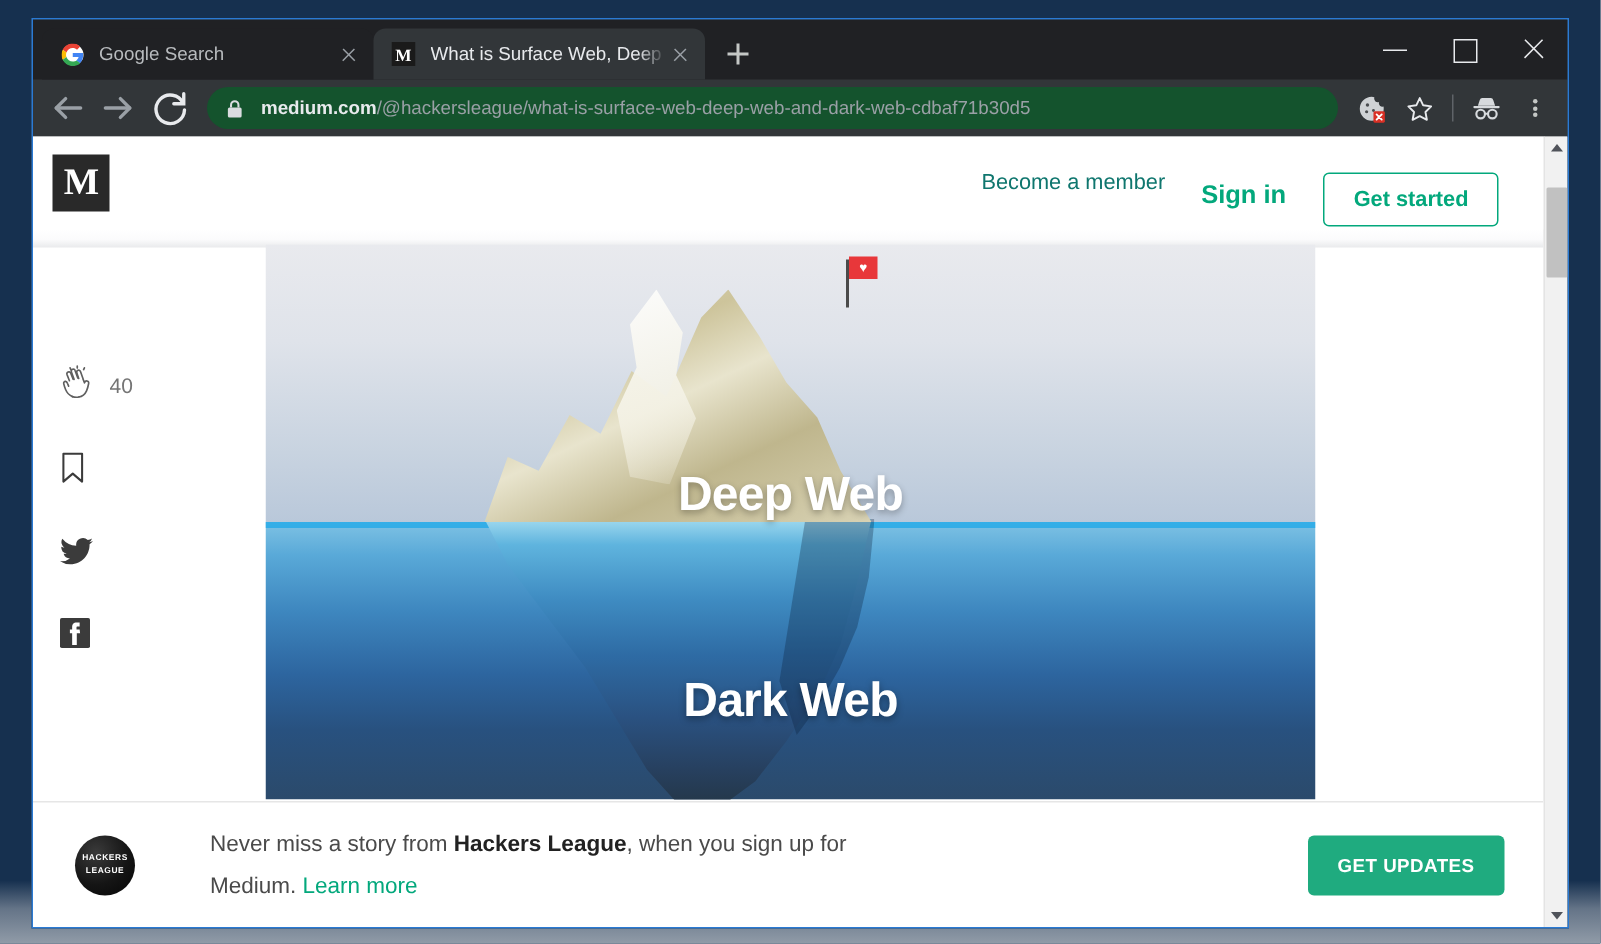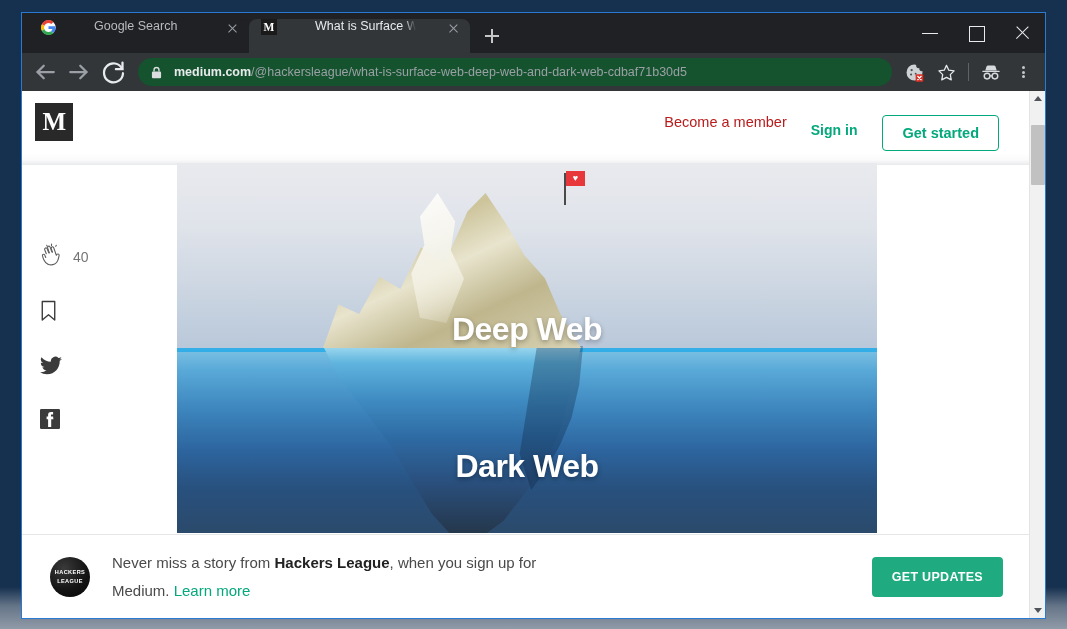--- a/index.html
+++ b/index.html
@@ -47,26 +47,25 @@
   }
 
   
   #tabstrip {
     height: 40px; background: #202124;
     display: flex; align-items: flex-end;
     padding-left: 6px; position: relative; flex: 0 0 auto;
   }
   .tab {
     height: 34px; width: 221px;
-    display: flex; 
+    display: flex; align-items: center;
     padding: 0 8px 0 12px;
     border-radius: 8px 8px 0 0;
     position: relative;
     cursor: default;
-    gap: 28px;
   }
   .tab.inactive { background: #202124; }
   .tab.active   { background: #323639; }
   .tab .favicon {
     width: 16px; height: 16px; flex: 0 0 16px;
     display: flex; align-items: center; justify-content: center;
     margin-right: 10px;
   }
   .tab .tab-title {
     flex: 1 1 auto; color: #e8eaed;
@@ -145,22 +144,22 @@
     display: flex; align-items: center;
     padding: 0 30px 0 13px; position: relative; z-index: 4;
   }
   #mlogo {
     width: 38px; height: 38px; background: #292929;
     display: flex; align-items: center; justify-content: center;
     color: #fff; font-family: "Liberation Serif", serif;
     font-weight: 700; font-size: 25px; letter-spacing: -.5px;
   }
   #mnav { margin-left: auto; display: flex; align-items: center; gap: 0; }
-  #become { font-size: 14.5px; color: #b91c1c; margin-right: 24px; }
-  #signin { font-size: 14px; color: #03a87c; font-weight: 700; margin-right: 25px; margin-top: 16px; }
+  #become { font-size: 14.5px; color: #0f766e; margin-right: 24px; }
+  #signin { font-size: 17px; color: #03a87c; font-weight: 700; margin-right: 25px; margin-top: 16px; }
   #getstarted {
     font-size: 14.5px; color: #03a87c; font-weight: 700;
     border: 1px solid #03a87c; border-radius: 4px;
     padding: 9px 19px; background: #fff; margin-top: 22px;
   }
 
   
   #article { position: absolute; left:0; right:0; top:62px; bottom:0; background:#fff; }
   #topband {
     position:absolute; left:0; right:0; top:0; height:12px;
@@ -238,20 +237,21 @@
   #banner-avatar {
     width:40px; height:40px; border-radius:50%; flex:0 0 40px;
     background: radial-gradient(circle at 35% 28%, #3a3a3a 0%, #151515 55%, #050505 100%);
     display:flex; flex-direction:column; align-items:center; justify-content:center;
     color:#fff; font-size:5.6px; font-weight:700; letter-spacing:.4px; line-height:1.5;
     text-align:center; margin-right:22px;
   }
   #banner-text {
     font-size:15px; color:#4a4a4a; line-height:28px; flex:1 1 auto;
     max-width: 470px;
+    margin-left: 28px;
   }
   #banner-text b { color:#222; font-weight:700; }
   #banner-text a { color:#03a87c; text-decoration:none; }
   #getupdates {
     margin-left:auto; background:#1fab7f; color:#fff;
     font-size:12.5px; font-weight:700; letter-spacing:.3px;
     padding:13px 20px; border-radius:4px; border:none;
   }
 
   

